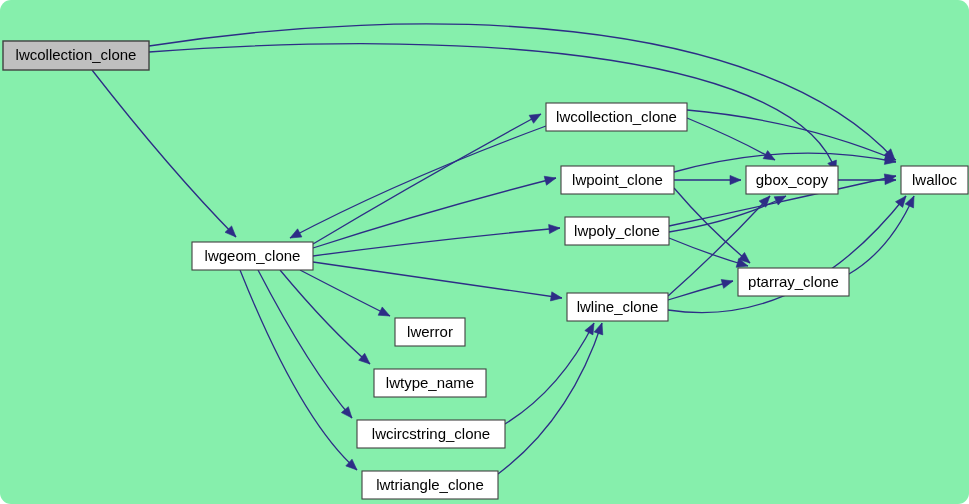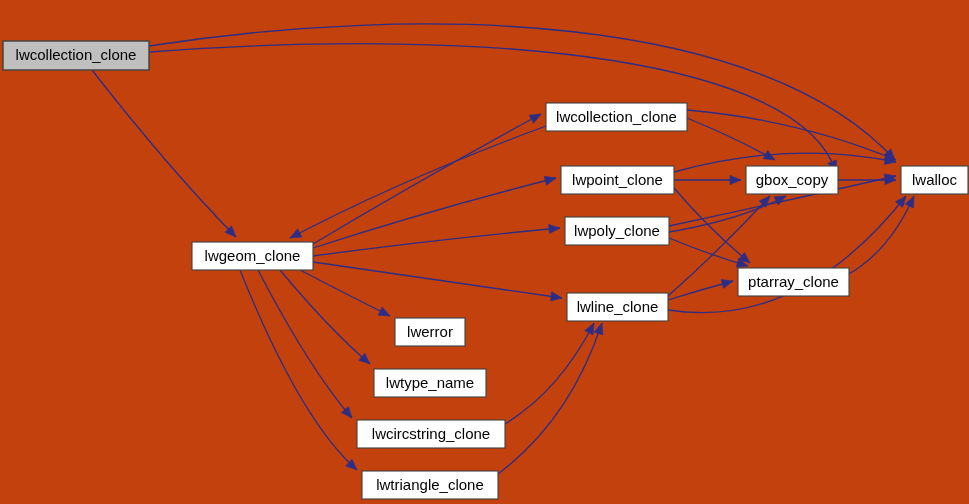--- a/index.html
+++ b/index.html
@@ -4,23 +4,24 @@
 <style>
   html, body {
     margin: 0;
     padding: 0;
     background: #ffffff;
   }
   #graph-root {
     position: relative;
     width: 969px;
     height: 504px;
-    background: #c2410c;
+    background: #86efac;
     font-family: "Liberation Sans", sans-serif;
     overflow: hidden;
+    border-radius: 11px;
   }
   svg#callgraph {
     display: block;
     width: 969px;
     height: 504px;
   }
   .edge-path {
     fill: none;
     stroke: #2d2d86;
     stroke-width: 1.3px;

